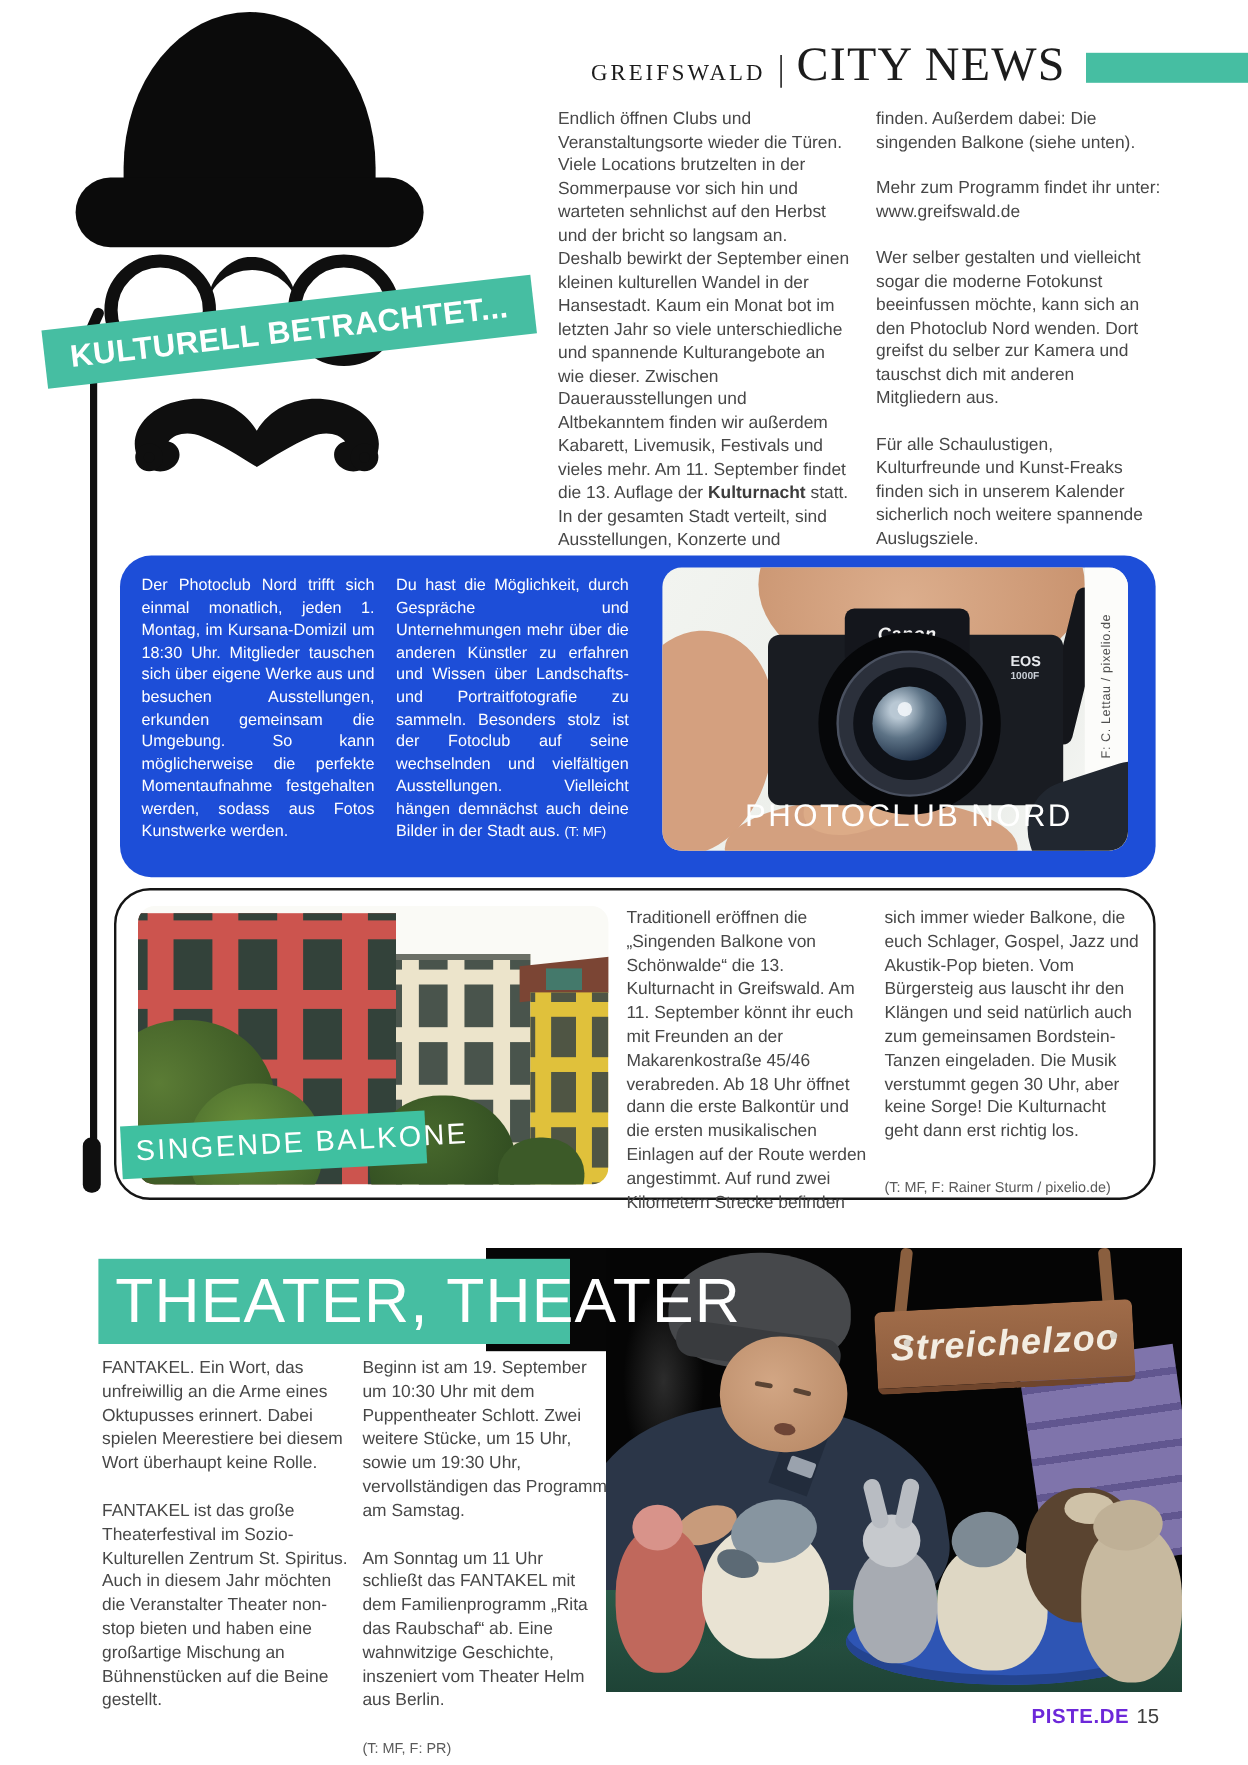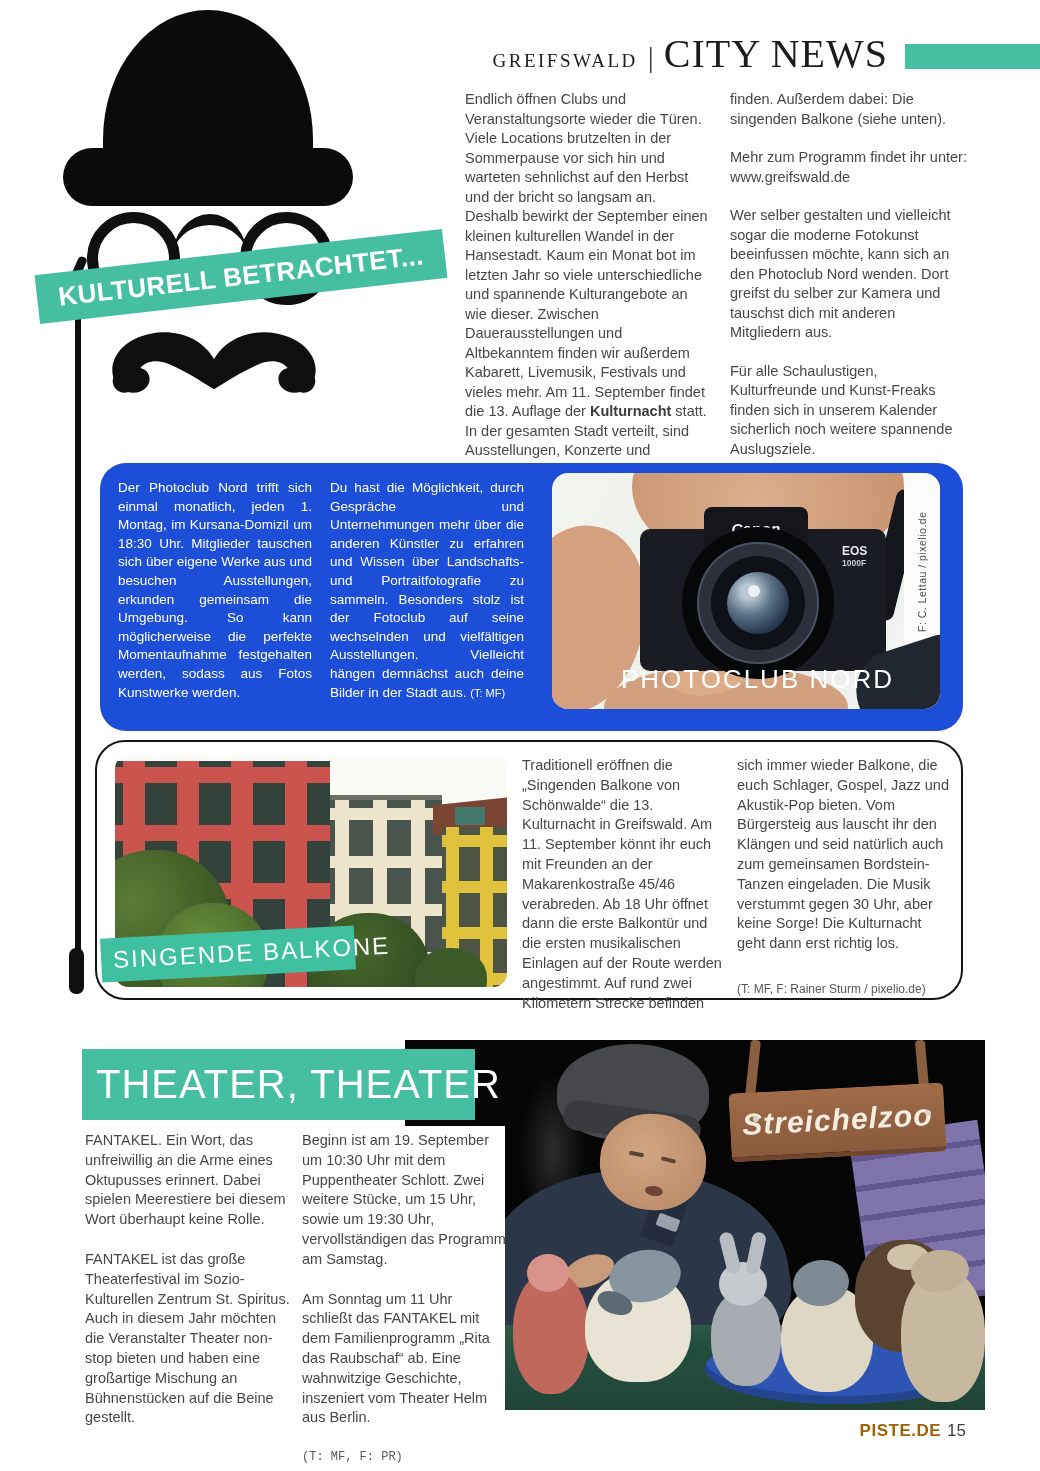--- a/index.html
+++ b/index.html
@@ -105,21 +105,21 @@
   .sb-label span{color:#fff;font-size:24px;letter-spacing:2px;padding-left:12px;white-space:nowrap;}
   .sb-col{position:absolute;top:14px;margin:0;font-size:14.5px;line-height:19.8px;color:#474747;}
   .sb-col.c1{left:425px;width:208px;}
   .sb-col.c2{left:640px;width:214px;}
   .sb-credit{position:absolute;left:640px;top:240px;font-size:12px;color:#5a5a5a;margin:0;}
 
   
   .th-strip{position:absolute;left:405px;top:1040px;width:130px;height:86px;background:#060606;z-index:1;}
   .th-banner{position:absolute;left:82px;top:1049px;width:393px;height:71px;background:#46BEA2;z-index:3;
              display:flex;align-items:center;}
-  .th-banner span{color:#fff;font-size:40px;letter-spacing:1px;padding-left:14px;white-space:nowrap;font-weight:400;}
+  .th-banner span{color:#fff;font-size:52px;letter-spacing:1px;padding-left:14px;white-space:nowrap;font-weight:400;}
   .th-photo{position:absolute;left:505px;top:1040px;width:480px;height:370px;overflow:hidden;z-index:2;
             background:radial-gradient(closest-side at 10% 30%,#2c2c2c,rgba(0,0,0,0) 70%),#050505;}
   .t-planks{position:absolute;left:355px;top:88px;width:130px;height:175px;background:#7f74ab;transform:rotate(-8deg);
             background-image:repeating-linear-gradient(0deg,rgba(60,50,110,.45) 0 6px,rgba(0,0,0,0) 6px 30px);}
   .t-beanie{position:absolute;left:52px;top:4px;width:152px;height:96px;background:#46484b;border-radius:50% 50% 42% 42%;}
   .t-beanie-band{position:absolute;left:58px;top:68px;width:138px;height:30px;background:#393b3e;border-radius:14px;transform:rotate(8deg);}
   .t-face{position:absolute;left:95px;top:74px;width:106px;height:96px;border-radius:48%;transform:rotate(5deg);
           background:radial-gradient(circle at 40% 40%,#d2a684,#b98a67 85%);}
   .t-eye{position:absolute;width:15px;height:4px;background:#5a4434;border-radius:2px;}
   .t-eye.e1{left:124px;top:112px;transform:rotate(10deg);}
@@ -157,25 +157,25 @@
           background:linear-gradient(#a06c49,#8a5a3c);border-radius:6px;border-bottom:5px solid #6f452c;
           display:flex;align-items:center;justify-content:center;z-index:4;}
   .t-sign span{color:#f3ede2;font-size:30px;font-weight:bold;font-style:italic;letter-spacing:1px;}
   .t-nail{position:absolute;width:6px;height:6px;background:#d8d2c8;border-radius:50%;z-index:5;}
   .t-nail.n1{left:248px;top:76px;}
   .t-nail.n2{left:420px;top:70px;}
   .th-col{position:absolute;top:1131px;font-size:14.5px;line-height:19.8px;color:#474747;}
   .th-col p{margin:0 0 20px 0;}
   .th-col.c1{left:85px;width:208px;}
   .th-col.c2{left:302px;width:204px;}
-  .th-credit{font-size:12px;color:#5a5a5a;margin-top:-16px;font-family:Liberation Mono, monospace;}
+  .th-credit{font-size:12px;color:#5a5a5a;margin-top:-16px;}
 
   
   .footer{position:absolute;top:1421px;right:74px;font-size:17px;color:#3e3e3e;}
-  .footer .brand{font-weight:bold;color:#a16207;letter-spacing:.5px;}
+  .footer .brand{font-weight:bold;color:#6d28d9;letter-spacing:.5px;}
   .footer .pg{margin-left:6px;}
 </style>
 </head>
 <body>
 
 <div class="page">
 
   <header class="masthead">
     <span class="city">GREIFSWALD</span>
     <span class="sep">|</span>

